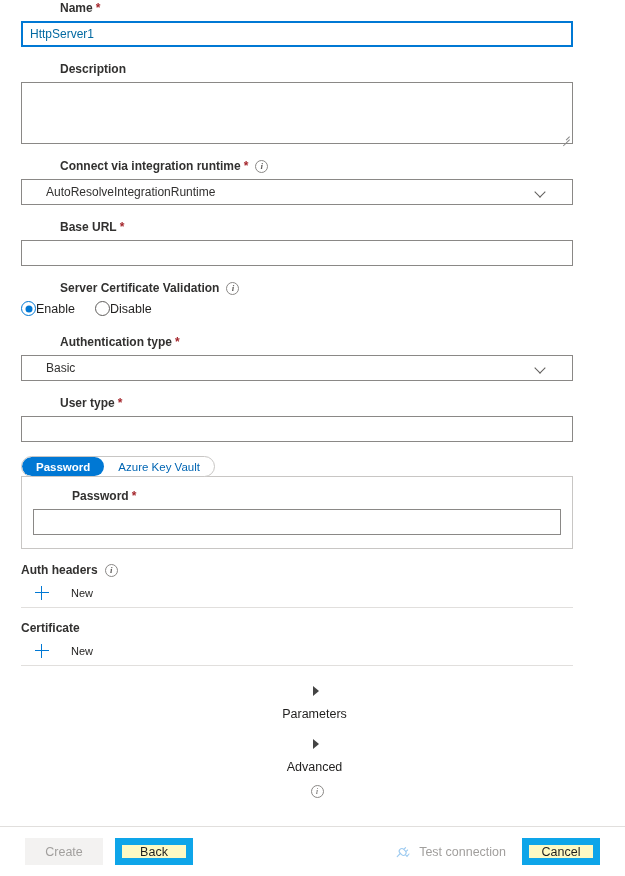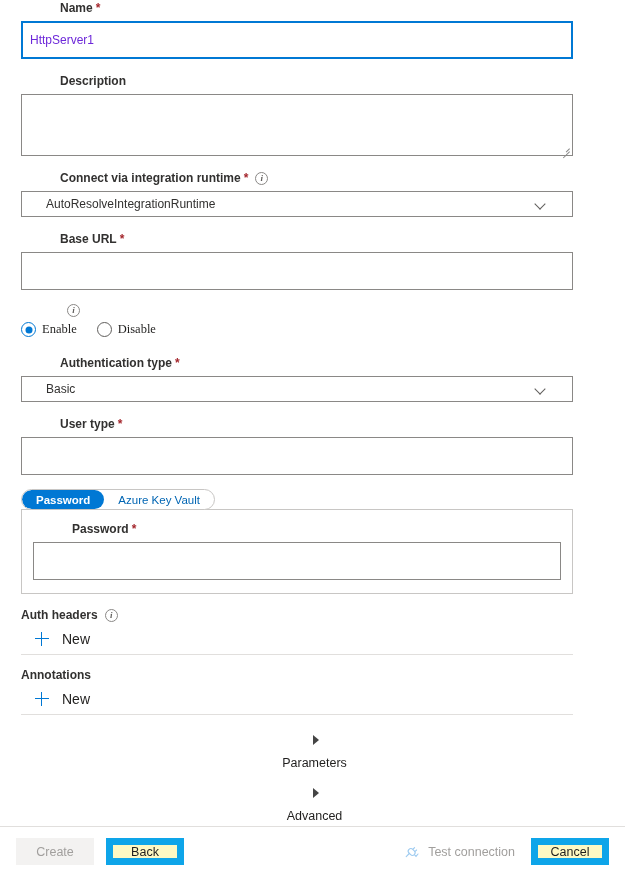--- a/index.html
+++ b/index.html
@@ -57,25 +57,25 @@
     color: #605e5c;
     font-size: 9px;
     font-style: italic;
     font-family: "Liberation Serif", serif;
     line-height: 1;
     margin-left: 7px;
     flex: none;
   }
   .text-input {
     width: 552px;
-    height: 38px;
+    height: 26px;
     border: 1px solid #8a8886;
     background: #fff;
     font-size: 12px;
-    color: #6d28d9;
+    color: #0369a1;
     padding: 0 8px;
     display: flex;
     align-items: center;
     font-family: "Liberation Sans", sans-serif;
   }
   .text-input.focused {
     border: 2px solid #0078d4;
     padding: 0 7px;
   }
   .textarea {
@@ -127,24 +127,22 @@
   }
   .radio-row {
     display: flex;
     align-items: center;
     gap: 20px;
     margin-top: 2px;
   }
   .radio-item {
     display: flex;
     align-items: flex-end;
-    gap: 6px;
     font-size: 12.5px;
     color: #201f1e;
-    font-family: Liberation Serif, serif;
   }
   .radio-dot {
     width: 15px; height: 15px;
     border-radius: 50%;
     border: 1.4px solid #605e5c;
     background: #fff;
     position: relative;
     flex: none;
   }
   .radio-dot.checked {
@@ -195,22 +193,22 @@
     font-size: 12px;
     font-weight: 600;
     color: #323130;
     display: flex;
     align-items: center;
     margin-bottom: 3px;
   }
   .new-link {
     display: inline-flex;
     align-items: center;
-    gap: 13px;
-    font-size: 14px;
+    gap: 22px;
+    font-size: 11px;
     color: #201f1e;
     padding: 6px 0 7px 14px;
   }
   .plus-icon {
     position: relative;
     width: 14px; height: 14px;
     flex: none;
   }
   .plus-icon::before, .plus-icon::after {
     content: "";
@@ -242,21 +240,21 @@
     margin-left: 3px;
   }
   .footer {
     position: absolute;
     left: 0; right: 0; bottom: 0;
     height: 50px;
     border-top: 1px solid #e1dfdd;
     background: #fff;
     display: flex;
     align-items: center;
-    padding: 0 16px;
+    padding: 0 25px;
   }
   .btn {
     height: 27px;
     min-width: 78px;
     font-size: 12.5px;
     display: inline-flex;
     align-items: center;
     justify-content: center;
     background: #fef9c3;
     border: 7px solid #0ea5e9;
@@ -324,20 +322,21 @@
     <div class="field">
       <div class="label">
         <span>Base URL</span>
         <span class="req">*</span>
       </div>
       <div class="text-input"></div>
     </div>
 
     <div class="field">
       <div class="label">
+        <span>Server Certificate Validation</span>
         <span class="info-icon">i</span>
       </div>
       <div class="radio-row">
         <div class="radio-item">
           <span class="radio-dot checked"></span>
           <span>Enable</span>
         </div>
         <div class="radio-item">
           <span class="radio-dot"></span>
           <span>Disable</span>
@@ -385,21 +384,21 @@
       </div>
       <div class="new-link">
         <span class="plus-icon"></span>
         <span>New</span>
       </div>
       <div class="divider"></div>
     </div>
 
     <div style="margin-top:13px">
       <div class="section-label">
-        <span>Annotations</span>
+        <span>Certificate</span>
       </div>
       <div class="new-link">
         <span class="plus-icon"></span>
         <span>New</span>
       </div>
       <div class="divider"></div>
     </div>
 
     <div class="collapse-row" style="margin-top:11px">
       <span class="tri"></span>

